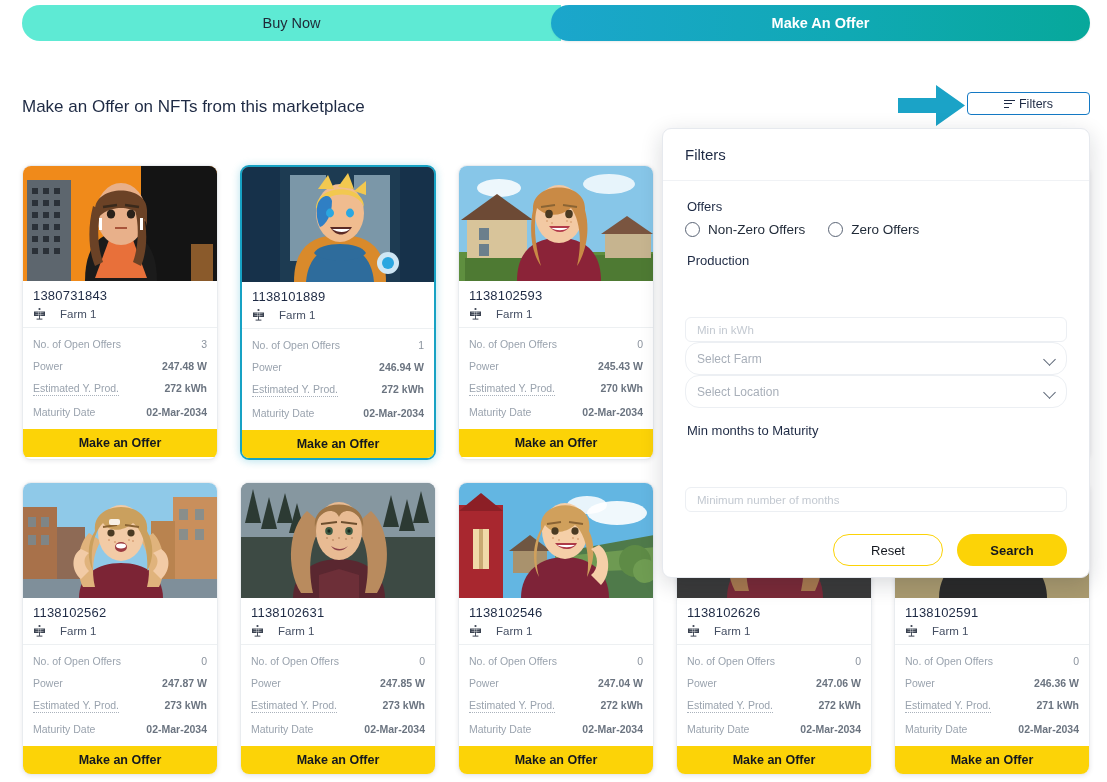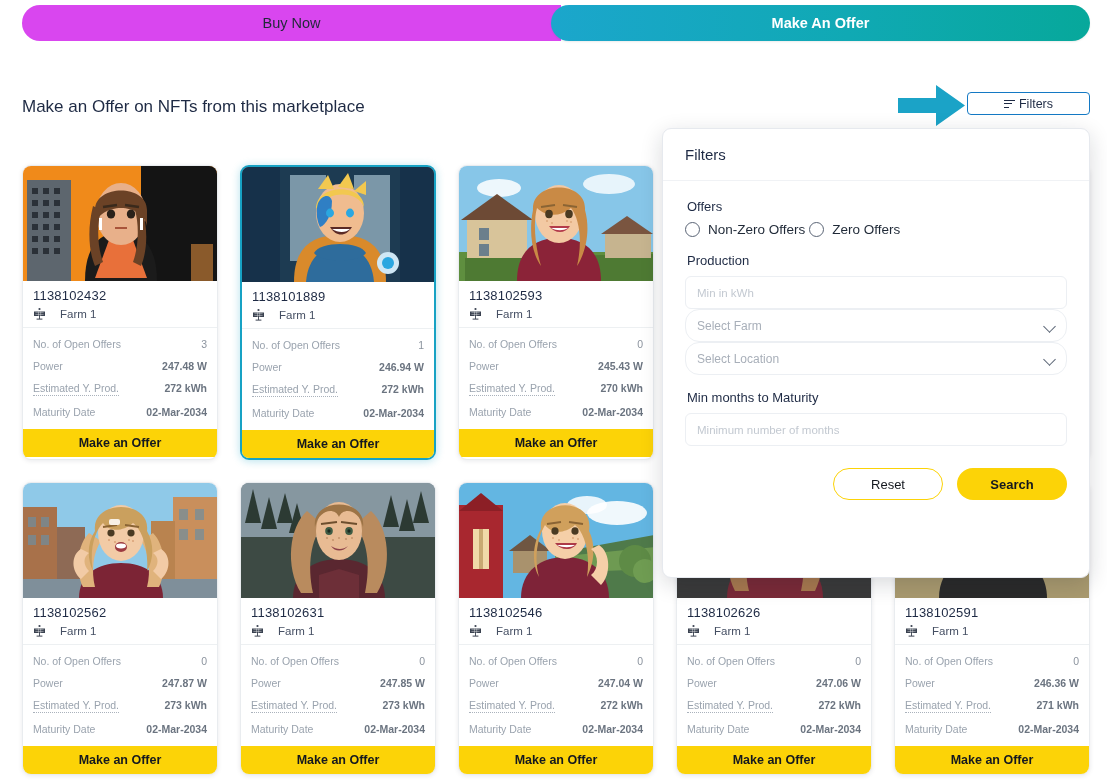--- a/index.html
+++ b/index.html
@@ -23,21 +23,21 @@
   }
   .tab {
     flex: 1 1 50%;
     display: flex; align-items: center; justify-content: center;
     font-size: 14.5px;
     border-radius: 18px;
     cursor: pointer;
     user-select: none;
   }
   .tab-inactive {
-    background: #d946ef;
+    background: #5eead4;
     color: #1f2937;
     border-radius: 18px 0 0 18px;
   }
   .tab-active {
     background: linear-gradient(90deg, #1ba6cc 0%, #10a9b4 55%, #07a89b 100%);
     color: #ffffff;
     font-weight: 600;
     border-radius: 18px;
     margin-left: -10px;
     box-shadow: 0 1px 2px rgba(0,0,0,.08);
@@ -138,36 +138,37 @@
     height: 52px; padding: 0 22px;
     display: flex; align-items: center;
     font-size: 15px; color: #1e2a44;
     border-bottom: 1px solid #f0f2f5;
   }
   .fp-body { padding: 18px 22px 0 22px; }
   .fp-label {
     font-size: 13px; color: #1e2a44; margin: 0 0 8px 2px;
   }
   .fp-label.spaced { margin-top: 15px; }
-  .radio-row { display: flex; align-items: center; gap: 4px; margin-bottom: 16px; }
+  .radio-row { display: flex; align-items: center; gap: 23px; margin-bottom: 16px; }
   .radio-item { display: flex; align-items: center; gap: 8px; cursor: pointer; }
   .radio-dot {
     width: 15px; height: 15px; border-radius: 50%;
     border: 1.4px solid #5a6475; background: #fff;
   }
   .radio-text { font-size: 13.5px; color: #1f2937; }
 
   .row2 { display: flex; gap: 12px; }
   .fp-input {
-    flex: 1 1 0; height: 33px;
+    flex: 1 1 0; height: 25px;
     border: 1px solid #eceff3; border-radius: 6px;
     background: #fff; padding: 0 11px;
     font-size: 11.5px; color: #1e2a44;
     font-family: "Liberation Sans", sans-serif;
     outline: none;
+    margin-top: 41px;
   }
   .fp-input::placeholder { color: #c3c9d1; }
   .fp-select {
     position: relative; width: 100%; height: 33px;
     border: 1px solid #eceff3; border-radius: 14px; background: #fff;
     display: flex; align-items: center; padding: 12px 11px;
     font-size: 12px; color: #a8afb9; cursor: pointer;
   }
   .chev {
     position: absolute; right: 12px; top: 12px;
@@ -261,21 +262,21 @@
           <ellipse cx="88" cy="48" rx="4.2" ry="4.6" fill="#2b2119"></ellipse>
           <ellipse cx="108" cy="48" rx="4.2" ry="4.6" fill="#2b2119"></ellipse>
           <path d="M80 41 L94 39" stroke="#3a2a1c" stroke-width="2.4" fill="none"></path>
           <path d="M102 39 L116 41" stroke="#3a2a1c" stroke-width="2.4" fill="none"></path>
           <path d="M92 62 L104 62" stroke="#a9543a" stroke-width="2.2" fill="none"></path>
           <rect x="76" y="52" width="3" height="12" fill="#ffffff"></rect>
           <rect x="117" y="52" width="3" height="12" fill="#ffffff"></rect>
         </svg>
       </div>
       <div class="card-id-block">
-        <div class="card-id">1138102432</div>
+        <div class="card-id">1380731843</div>
         <div class="card-farm">
           <svg width="13" height="13" viewBox="0 0 13 13">
             <rect x="1" y="4.5" width="11" height="4.5" fill="#3a4250"></rect>
             <rect x="2.4" y="5.4" width="8.2" height="0.7" fill="#fff" opacity=".55"></rect>
             <rect x="2.4" y="7.1" width="8.2" height="0.7" fill="#fff" opacity=".55"></rect>
             <rect x="5" y="4.5" width="0.7" height="4.5" fill="#fff" opacity=".55"></rect>
             <rect x="7.4" y="4.5" width="0.7" height="4.5" fill="#fff" opacity=".55"></rect>
             <rect x="6.1" y="9" width="0.9" height="3" fill="#3a4250"></rect>
             <rect x="3.6" y="11.6" width="5.8" height="1" fill="#3a4250"></rect>
             <circle cx="6.5" cy="2" r="1.1" fill="#3a4250"></circle>

